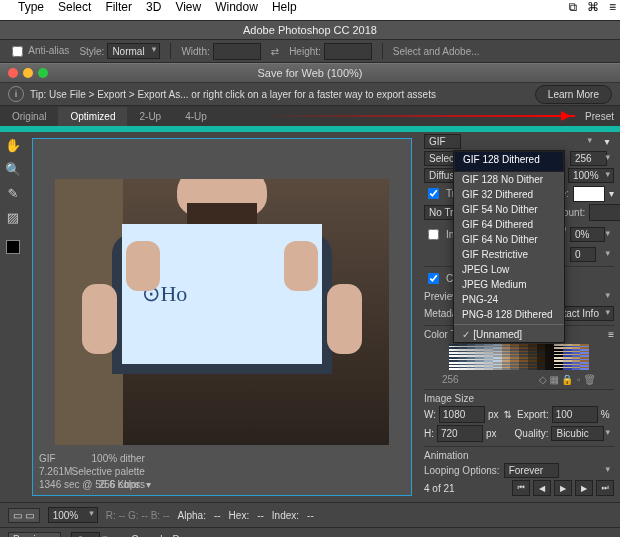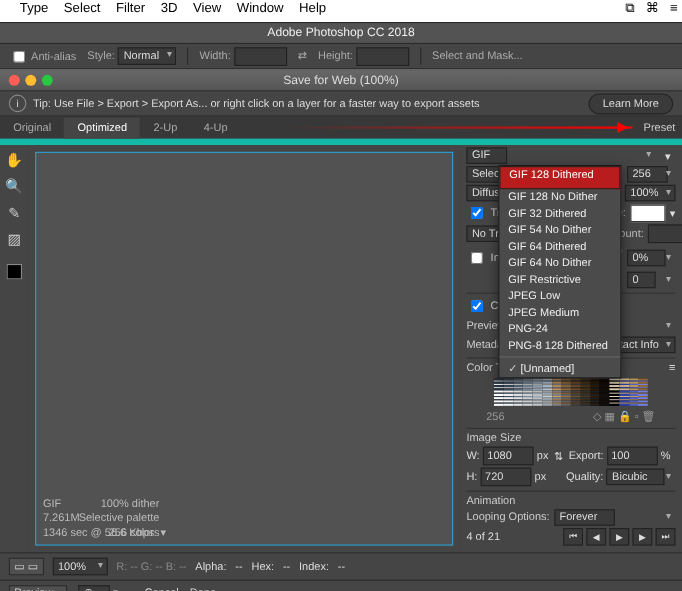--- a/index.html
+++ b/index.html
@@ -67,21 +67,21 @@
 .playbar{display:flex;gap:3px;margin-left:auto}
 .playbar .pb{width:16px;height:14px;background:#3a3a3a;border:1px solid #222;display:flex;align-items:center;justify-content:center;font-size:8px}
 .footer{height:24px;background:#454545;border-top:1px solid #2a2a2a;display:flex;align-items:center;padding:0 8px;gap:8px}
 .footer select,.footer .btn{background:#3a3a3a;border:1px solid #222;color:#ddd;font-size:10px;height:16px}
 .footer .zoom{width:50px}
 .footer .spacer{flex:1}
 .footer .bigbtn{padding:3px 22px;background:#5a5a5a;border:1px solid #222;border-radius:10px;font-size:11px}
 .footer2{height:22px;background:#454545;border-top:1px solid #2a2a2a;display:flex;align-items:center;padding:0 8px;gap:10px}
 .presetmenu{position:absolute;right:55px;top:18px;width:110px;background:#4b4b4b;border:1px solid #1a1a1a;box-shadow:0 4px 10px rgba(0,0,0,.5);z-index:100;font-size:10px}
 .presetmenu .mi{padding:2px 8px;color:#eee}
-.presetmenu .mi.sel{background:#b91c1c;color:#fff}
+.presetmenu .mi.sel{background:#0f172a;color:#fff}
 .presetmenu .sep{height:1px;background:#666;margin:2px 0}
 .presetmenu .chkmi:before{content:'✓ ';color:#ccc}
 .sborder{border:1px solid #2a2a2a;background:#505050;padding:1px 4px}
 </style>
 </head>
 <body>
 
 <div class="menubar">
   <span class="apple"></span>
   <span>Type</span>
@@ -112,21 +112,21 @@
   <span class="field">
       <span>Width:</span>
       <input class="num" style="width: 40px;">
     </span>
   <span>⇄</span>
   <span class="field">
       <span>Height:</span>
       <input class="num" style="width: 40px;">
     </span>
   <span class="sep"></span>
-  <span>Select and Mask...</span>
+  <span>Select and Adobe...</span>
 </div>
 
 <div class="wintitle">
   <div class="traffic">
     <div class="tl r"></div>
     <div class="tl y"></div>
     <div class="tl g"></div>
   </div>
   <div class="t">Save for Web (100%)</div>
 </div>
@@ -150,20 +150,34 @@
   <div class="tools">
     <div class="tool">✋</div>
     <div class="tool">🔍</div>
     <div class="tool">✎</div>
     <div class="tool">▨</div>
     <div class="swatch"></div>
   </div>
 
   <div class="preview">
     <div class="canvas">
+      <div class="photo">
+        <div class="room"></div>
+          <div class="door"></div>
+        <div class="shirt"></div>
+          <div class="head"></div>
+          <div class="beard"></div>
+        <div class="arm-l"></div>
+          <div class="arm-r"></div>
+        <div class="paper">
+            <span class="owl">⊙Ho</span>
+          </div>
+        <div class="hand-l"></div>
+          <div class="hand-r"></div>
+      </div>
       <div class="pinfo">
         <div>GIF</div>
         <div>7.261M</div>
         <div><span>1346 sec @ 56.6 Kbps</span> &nbsp;▾</div>
         <div class="r">
           <div>100% dither</div>
           <div>Selective palette</div>
           <div>256 colors</div>
         </div>
       </div>

